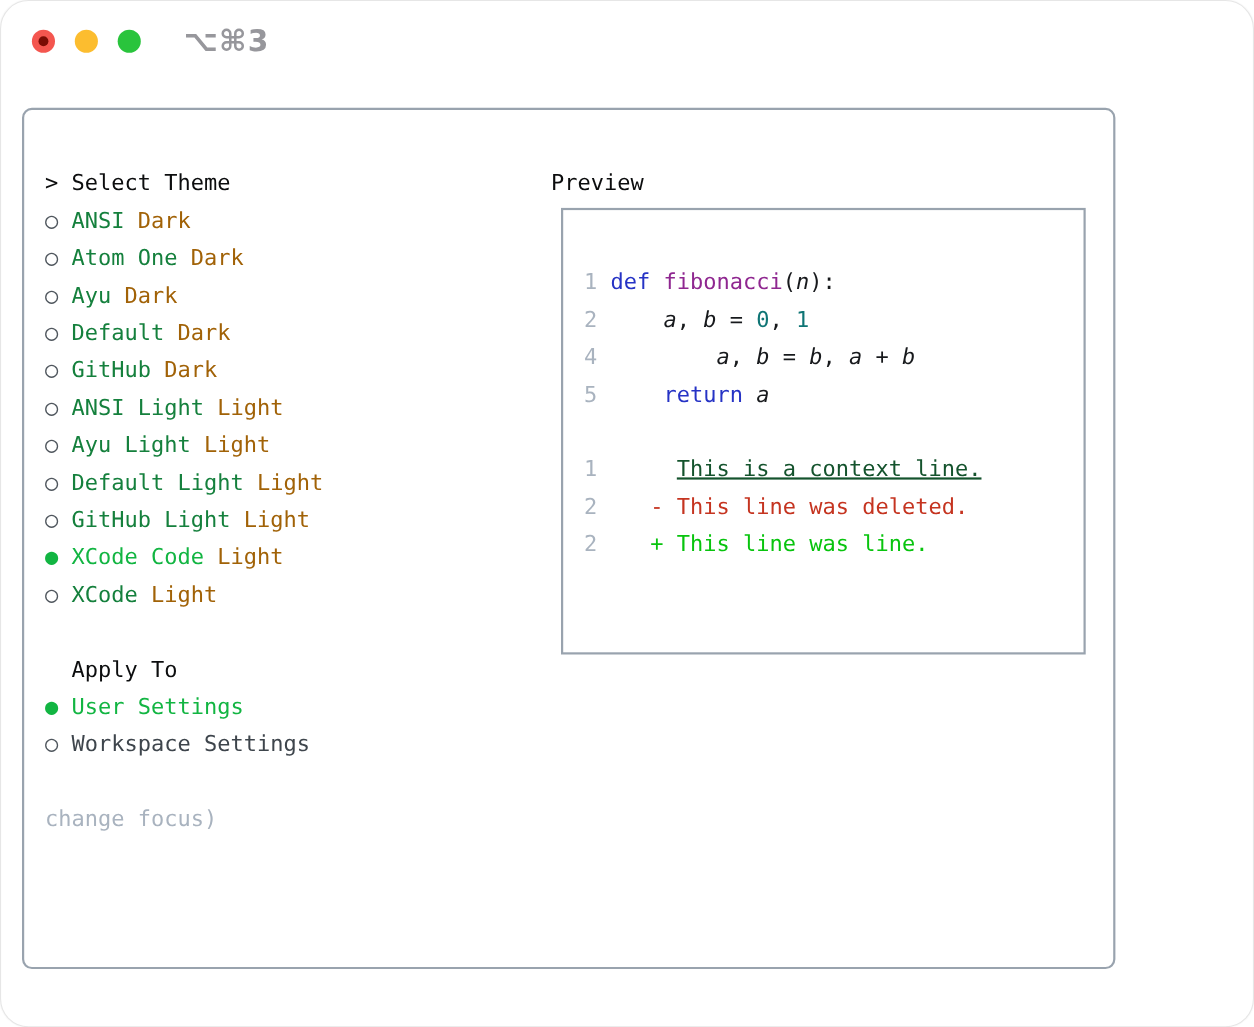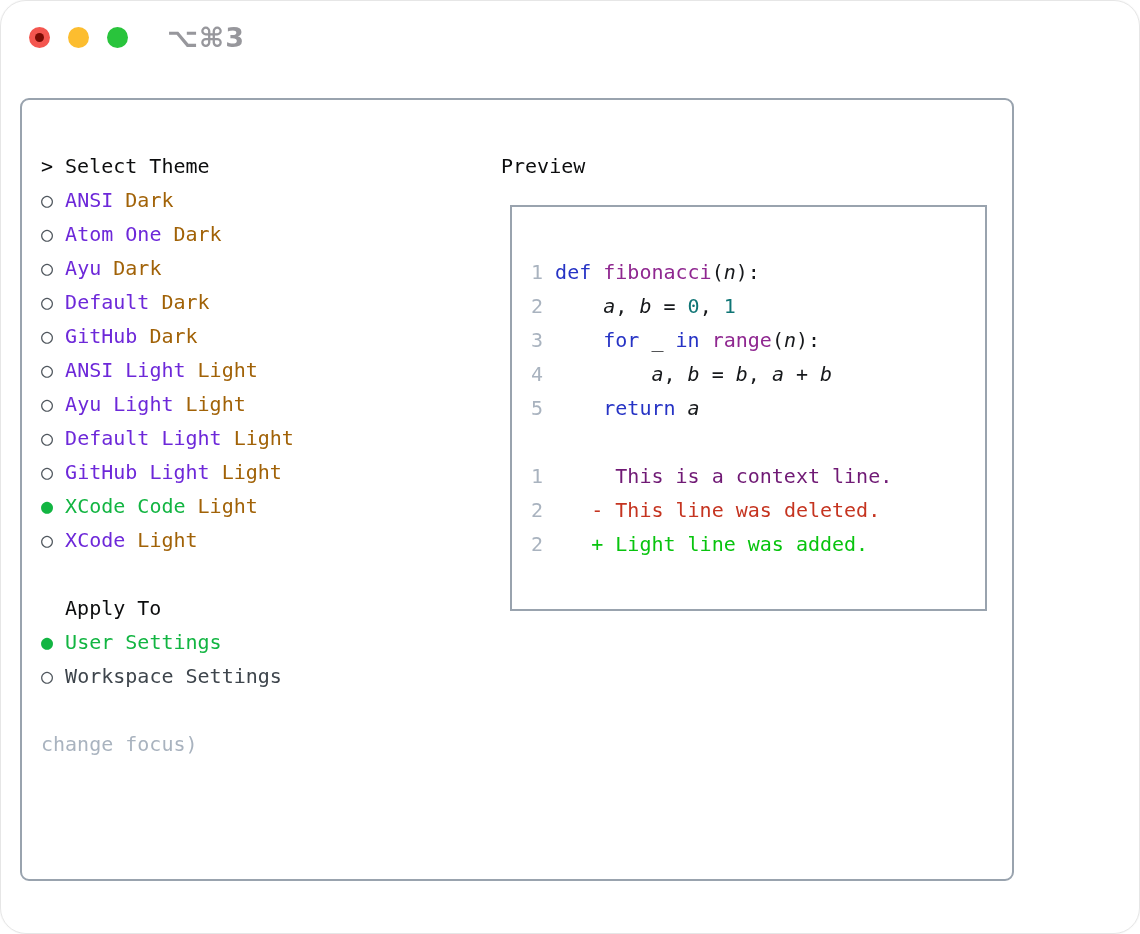--- a/index.html
+++ b/index.html
@@ -32,39 +32,39 @@
   
   .panel {
     position: absolute; left: 19px; top: 97px; width: 994px; height: 783px;
     border: 2px solid #99a3ae; border-radius: 9px; background: #ffffff;
   }
   .line { height: 34px; line-height: 34px; white-space: pre; font-size: 20px; }
   .bold { font-weight: normal; color: #0c0d0e; }
   
   .sidebar { position: absolute; left: 40px; top: 148px; color: #3e454c; }
   .bullet { color: #50575e; }
-  .tname  { color: #6d28d9; }
+  .tname  { color: #15803d; }
   .variant{ color: #a16207; }
   .sel .bullet, .sel .tname, .sel .opt-label { color: #12b542; }
   .opt-label { color: #3e454c; margin-top: 40px; }
   .hint .line { color: #a9b3bf; }
   
   .preview-label { position: absolute; left: 500px; top: 148px; }
   .preview-box {
-    position: absolute; left: 509px; top: 204px; width: 477px; height: 406px;
+    position: absolute; left: 509px; top: 188px; width: 477px; height: 406px;
     border: 2px solid #99a3ae; background: #ffffff;
   }
   .code { position: absolute; left: 19px; top: 48px; }
   .seg-ln  { color: #a9b3bf; }
   .seg-kw  { color: #2633c5; }
   .seg-fn  { color: #8f2790; }
   .seg-nu  { color: #0f7575; }
   .seg-pl  { color: #17191c; }
   .seg-va  { color: #17191c; font-style: italic; }
-  .seg-ctx { color: #701a75; }
+  .seg-ctx { color: #14532d; text-decoration: underline; }
   .seg-del { color: #c53420; text-align: right; }
   .seg-add { color: #08c40e; }
 </style>
 </head>
 <body>
 
 <div class="window">
   <div class="titlebar">
     <div class="light light-close">
         <div class="dot"></div>
@@ -101,22 +101,21 @@
     <div class="hint">
         <div class="line">change focus)</div>
       </div>
   </div>
 
   <div class="preview-label line bold">Preview</div>
   <div class="preview-box">
     <div class="code">
         <div class="line"><span class="seg-ln">1 </span><span class="seg-kw">def </span><span class="seg-fn">fibonacci</span><span class="seg-pl">(</span><span class="seg-va">n</span><span class="seg-pl">):</span></div>
         <div class="line"><span class="seg-ln">2 </span><span class="seg-pl">    </span><span class="seg-va">a</span><span class="seg-pl">, </span><span class="seg-va">b</span><span class="seg-pl"> = </span><span class="seg-nu">0</span><span class="seg-pl">, </span><span class="seg-nu">1</span></div>
-        <div class="line"><span class="seg-ln">3 </span><span class="seg-pl">    </span><span class="seg-kw">for</span><span class="seg-pl"> _ </span><span class="seg-kw">in</span><span class="seg-pl"> </span><span class="seg-fn">range</span><span class="seg-pl">(</span><span class="seg-va">n</span><span class="seg-pl">):</span></div>
         <div class="line"><span class="seg-ln">4 </span><span class="seg-pl">        </span><span class="seg-va">a</span><span class="seg-pl">, </span><span class="seg-va">b</span><span class="seg-pl"> = </span><span class="seg-va">b</span><span class="seg-pl">, </span><span class="seg-va">a</span><span class="seg-pl"> + </span><span class="seg-va">b</span></div>
         <div class="line"><span class="seg-ln">5 </span><span class="seg-pl">    </span><span class="seg-kw">return</span><span class="seg-pl"> </span><span class="seg-va">a</span></div>
         <div class="line"></div>
         <div class="line"><span class="seg-ln">1</span><span class="seg-pl">      </span><span class="seg-ctx">This is a context line.</span></div>
         <div class="line"><span class="seg-ln">2</span><span class="seg-pl">    </span><span class="seg-del">- This line was deleted.</span></div>
-        <div class="line"><span class="seg-ln">2</span><span class="seg-pl">    </span><span class="seg-add">+ Light line was added.</span></div>
+        <div class="line"><span class="seg-ln">2</span><span class="seg-pl">    </span><span class="seg-add">+ This line was line.</span></div>
       </div>
   </div>
 </div>
 
 </body></html>

